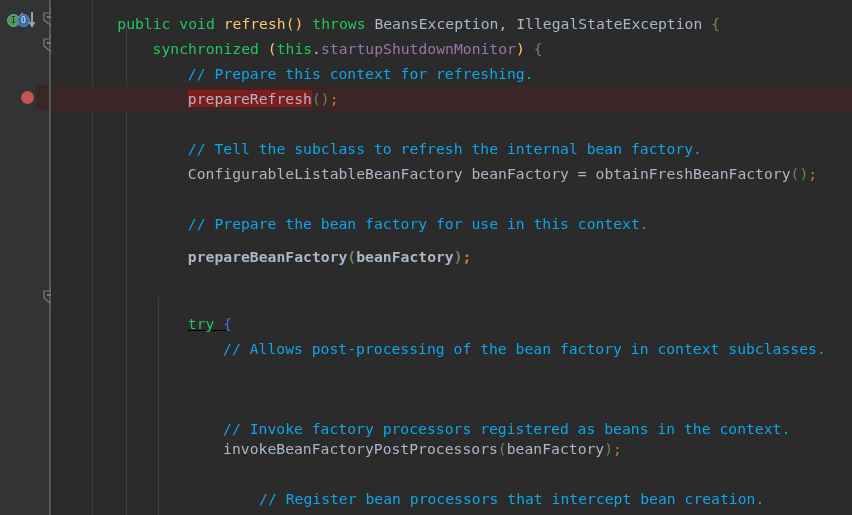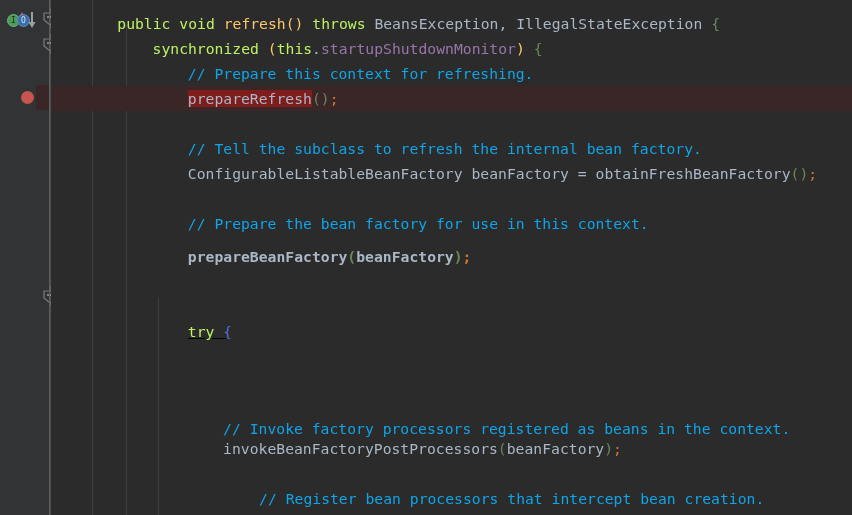--- a/index.html
+++ b/index.html
@@ -114,21 +114,21 @@
   }
   .gutter-highlight {
     position: absolute;
     left: 36px;
     width: 14px;
     height: 25px;
     background: #3a2527;
   }
 
   
-  .kw   { color: #bef264; }
+  .kw   { color: #22c55e; }
   .meth { color: #ffc66d; }
   .ident{ color: #a9b7c6; }
   .cmt  { color: #0ea5e9; }
   .fld  { color: #9876aa; }
   .par-y{ color: #ffc66d; }
   .par-g{ color: #6a8759; }
   .brace-g { color: #6a8759; }
   .brace-b { color: #4a6fd4; }
   .semi { color: #cc7832; }
   .op   { color: #a9b7c6; }
@@ -212,20 +212,21 @@
     <div class="indent-guide" style="left:107px; top:297px; height:218px;"></div>
   <div class="line" style="top: 11px; left: 66.28px;"><span class="kw">public</span><span class="op"> </span><span class="kw">void</span><span class="op"> </span><span class="meth">refresh</span><span class="par-y">()</span><span class="op"> </span><span class="kw">throws</span><span class="op"> </span><span class="ident">BeansException</span><span class="op">,</span><span class="op"> </span><span class="ident">IllegalStateException</span><span class="op"> </span><span class="brace-g">{</span></div>
       <div class="line" style="top: 36px; left: 101.56px;"><span class="kw">synchronized</span><span class="op"> </span><span class="par-y">(</span><span class="kw">this</span><span class="op">.</span><span class="fld">startupShutdownMonitor</span><span class="par-y">)</span><span class="op"> </span><span class="brace-g">{</span></div>
       <div class="line" style="top: 61px; left: 136.84px;"><span class="cmt">// Prepare this context for refreshing.</span></div>
       <div class="line-highlight" style="top: 86px;"></div>
       <div class="line" style="top: 86px; left: 136.84px;"><span class="hl-ident">prepareRefresh</span><span class="par-g">()</span><span class="semi">;</span></div>
       <div class="line" style="top: 136px; left: 136.84px;"><span class="cmt">// Tell the subclass to refresh the internal bean factory.</span></div>
       <div class="line" style="top: 161px; left: 136.84px;"><span class="ident">ConfigurableListableBeanFactory</span><span class="op"> </span><span class="ident">beanFactory</span><span class="op"> </span><span class="op">=</span><span class="op"> </span><span class="ident">obtainFreshBeanFactory</span><span class="par-g">()</span><span class="semi">;</span></div>
       <div class="line" style="top: 211px; left: 136.84px;"><span class="cmt">// Prepare the bean factory for use in this context.</span></div>
       <div class="line" style="top: 244px; left: 136.84px; font-weight: bold;"><span class="ident">prepareBeanFactory</span><span class="par-g">(</span><span class="ident">beanFactory</span><span class="par-g">)</span><span class="semi">;</span></div>
-      <div class="line" style="top: 319px; left: 136.84px; text-decoration: underline;"><span class="kw">try</span><span class="op"> </span><span class="brace-b">{</span></div>
+      <div class="line" style="top: 311px; left: 136.84px; text-decoration: underline;"><span class="kw">try</span><span class="op"> </span><span class="brace-b">{</span></div>
+      <div class="line" style="top: 336px; left: 172.12px;"><span class="cmt">// Allows post-processing of the bean factory in context subclasses.</span></div>
       <div class="line" style="top: 416px; left: 172.12px;"><span class="cmt">// Invoke factory processors registered as beans in the context.</span></div>
       <div class="line" style="top: 436px; left: 172.12px; text-align: center;"><span class="ident">invokeBeanFactoryPostProcessors</span><span class="par-g">(</span><span class="ident">beanFactory</span><span class="par-g">)</span><span class="semi">;</span></div>
       <div class="line" style="top: 486px; left: 172.12px; margin-left: 36px;"><span class="cmt">// Register bean processors that intercept bean creation.</span></div>
       <div class="line" style="top: 511px; left: 172.12px;"></div>
     </div>
 
 </div>
 
 </body></html>

